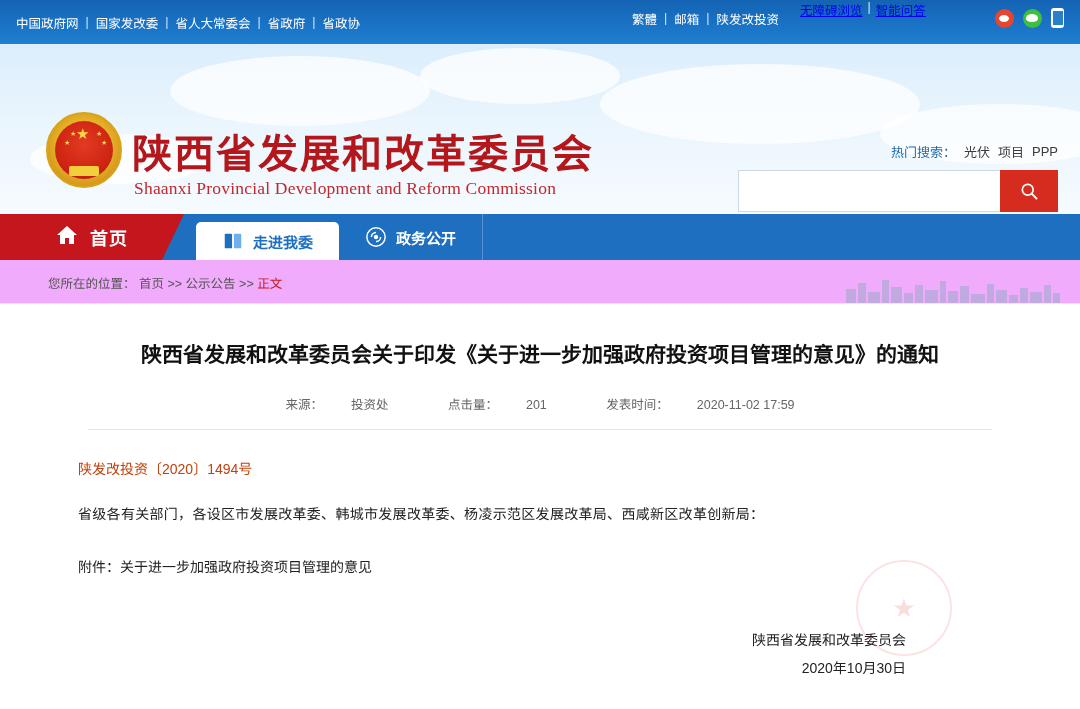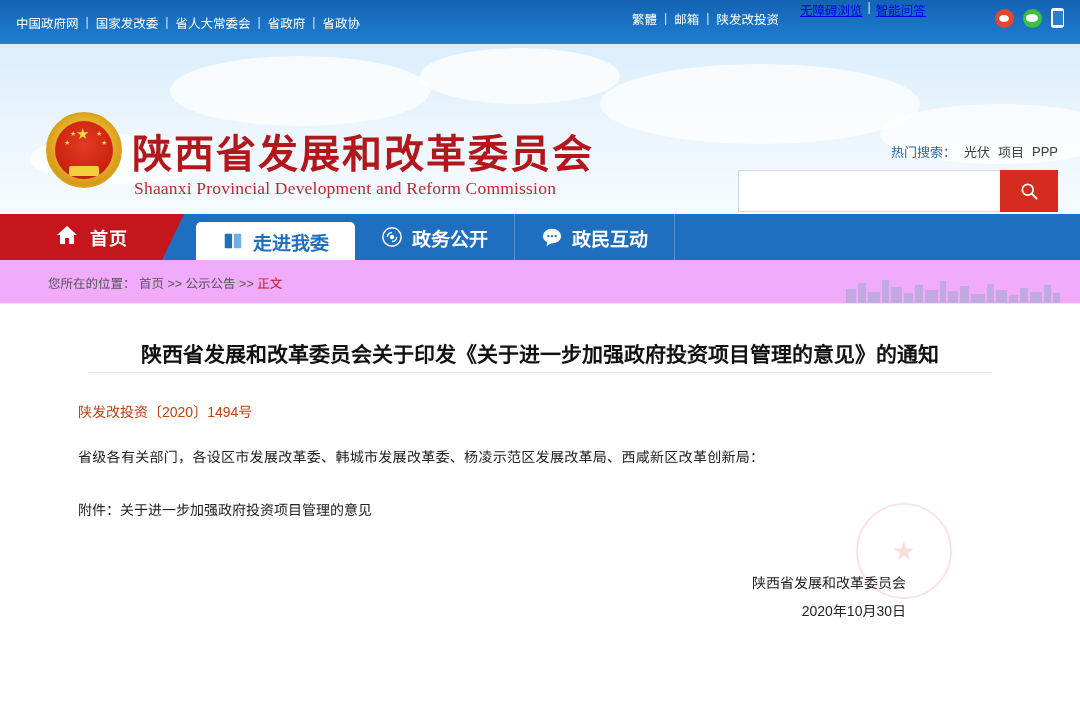--- a/index.html
+++ b/index.html
@@ -194,21 +194,21 @@
   }
   .nav .home .ic {
     margin-right: 10px; display: inline-block;
   }
   .nav-items {
     display: flex; align-items: stretch; margin-left: 34px;
   }
   .nav-item {
     display: flex; align-items: center; gap: 9px;
     padding: 0 26px;
-    color: #ffffff; font-size: 19px; font-weight: bold;
+    color: #ffffff; font-size: 15px; font-weight: bold;
     border-right: 1px solid rgba(255,255,255,0.25);
     cursor: pointer;
     white-space: nowrap;
   }
   .nav-item.active {
     background: #ffffff;
     color: #1f6fc0;
     margin-top: 8px;
     border-radius: 5px 5px 0 0;
     border-right: none;
@@ -412,32 +412,20 @@
             <circle cx="12" cy="12" r="10" fill="none" stroke="#ffffff" stroke-width="1.6"></circle>
             <circle cx="12" cy="12" r="2.4" fill="#ffffff"></circle>
             <path d="M7 12 a5 5 0 0 1 5 -5" fill="none" stroke="#ffffff" stroke-width="1.6"></path>
             <path d="M17 12 a5 5 0 0 1 -5 5" fill="none" stroke="#ffffff" stroke-width="1.6"></path>
           </svg>
         </span>
         <span>政务公开</span>
       </div>
 
 
-      <div class="nav-item">
-        <span class="ic">
-          <svg width="22" height="22" viewBox="0 0 24 24">
-            <ellipse cx="12" cy="11" rx="10" ry="8" fill="#ffffff"></ellipse>
-            <polygon points="7,17 6,22 12,18" fill="#ffffff"></polygon>
-            <circle cx="8" cy="11" r="1.3" fill="#1f6fc0"></circle>
-            <circle cx="12" cy="11" r="1.3" fill="#1f6fc0"></circle>
-            <circle cx="16" cy="11" r="1.3" fill="#1f6fc0"></circle>
-          </svg>
-        </span>
-        <span>政民互动</span>
-      </div>
 
     </div>
   </div>
 
   <div class="crumbwrap">
     <div class="crumb">
       <span>您所在的位置：</span>
       <a href="#">首页</a>
       <span>&gt;&gt;</span>
       <a href="#">公示公告</a>
@@ -465,20 +453,25 @@
         <rect x="188" y="17" width="12" height="11"></rect>
         <rect x="202" y="10" width="7" height="18"></rect>
         <rect x="211" y="18" width="7" height="10"></rect>
       </g>
     </svg>
   </div>
 
   <div class="content">
     <div class="art-title">陕西省发展和改革委员会关于印发《关于进一步加强政府投资项目管理的意见》的通知</div>
 
+    <div class="art-meta">
+      <span><span>来源：</span><span>投资处</span></span>
+      <span><span>点击量：</span><span>201</span></span>
+      <span><span>发表时间：</span><span>2020-11-02 17:59</span></span>
+    </div>
 
     <div class="divider"></div>
 
     <div class="doc-no">陕发改投资〔2020〕1494号</div>
 
     <div class="para">省级各有关部门，各设区市发展改革委、韩城市发展改革委、杨凌示范区发展改革局、西咸新区改革创新局：</div>
 
     <div class="attach">附件：关于进一步加强政府投资项目管理的意见</div>
 
     <div class="sign">

